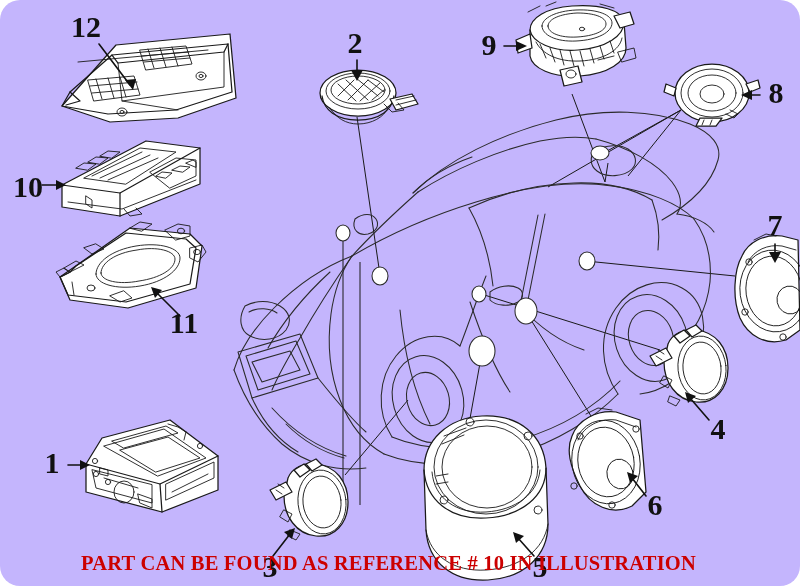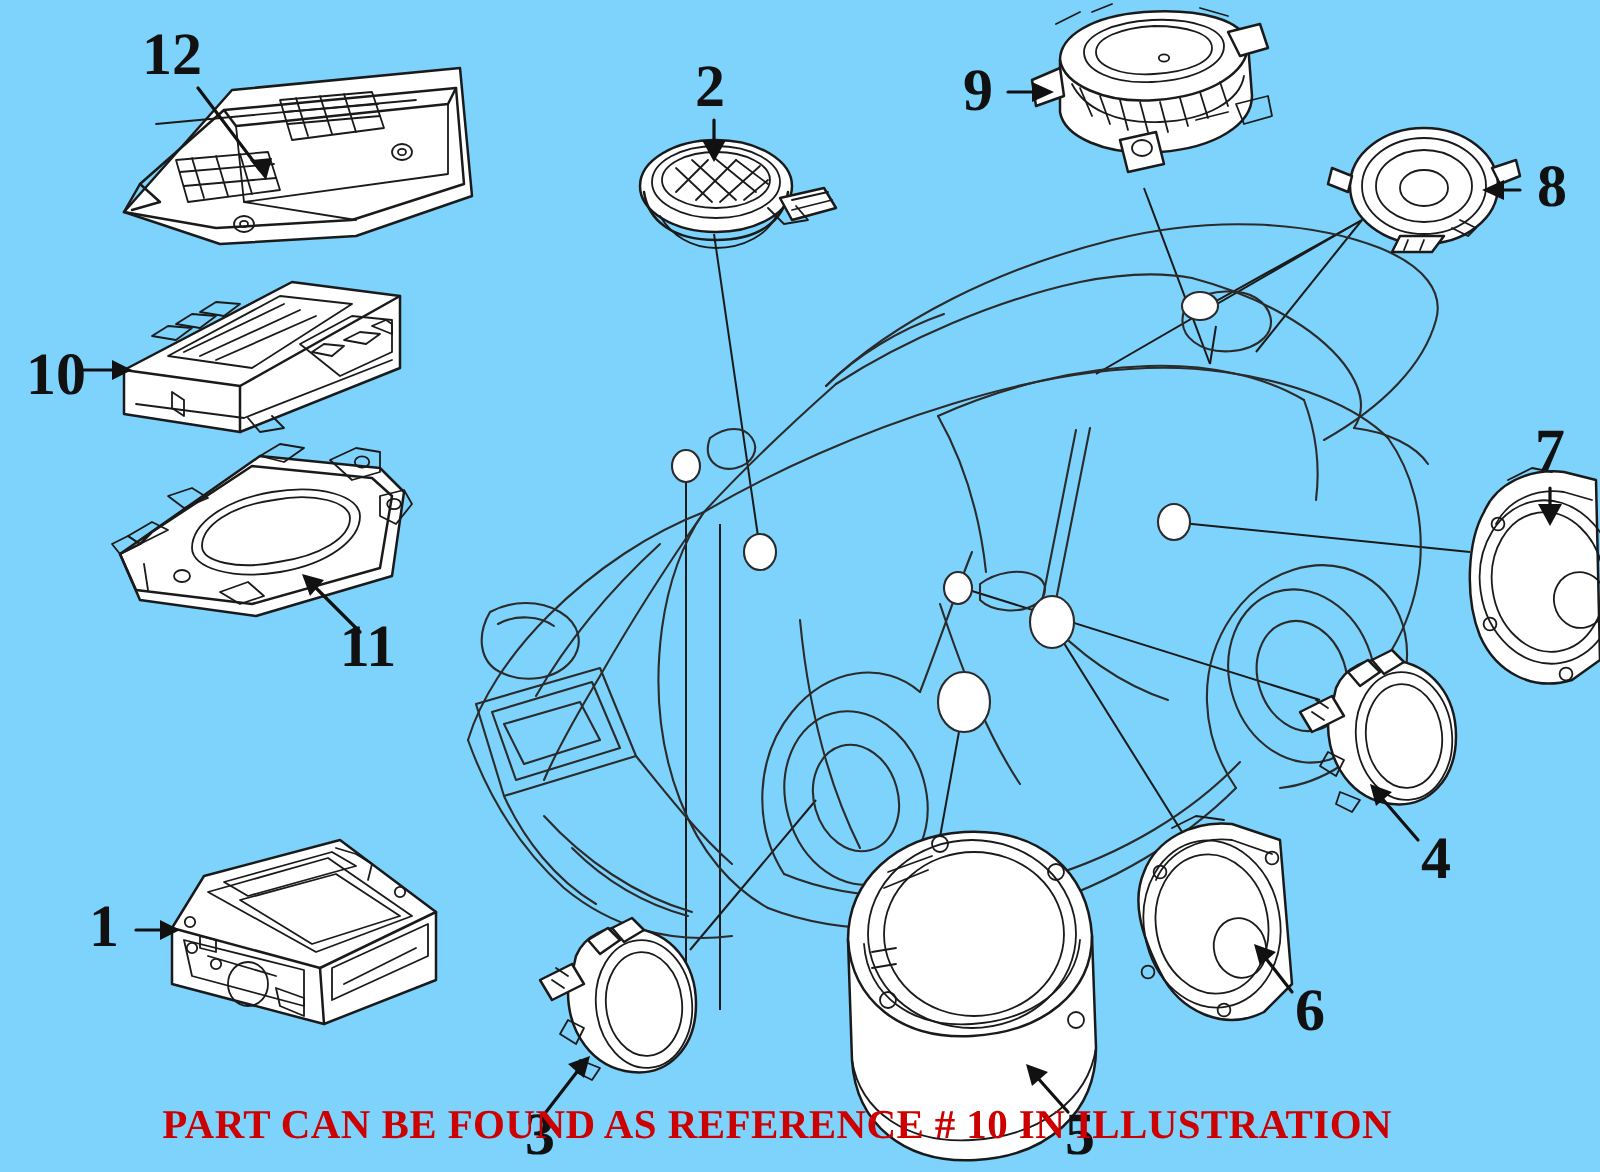--- a/index.html
+++ b/index.html
@@ -8,22 +8,23 @@
     padding: 0;
     background: #ffffff;
   }
   body {
     font-family: "Liberation Sans", sans-serif;
   }
   #stage {
     position: relative;
     width: 800px;
     height: 586px;
-    background: #7dd3fc;
+    background: #c4b5fd;
     overflow: hidden;
+    border-radius: 20px;
   }
   #diagram {
     position: absolute;
     left: 0;
     top: 0;
     width: 800px;
     height: 586px;
   }
   .callout-num {
     font-family: "Liberation Serif", serif;

